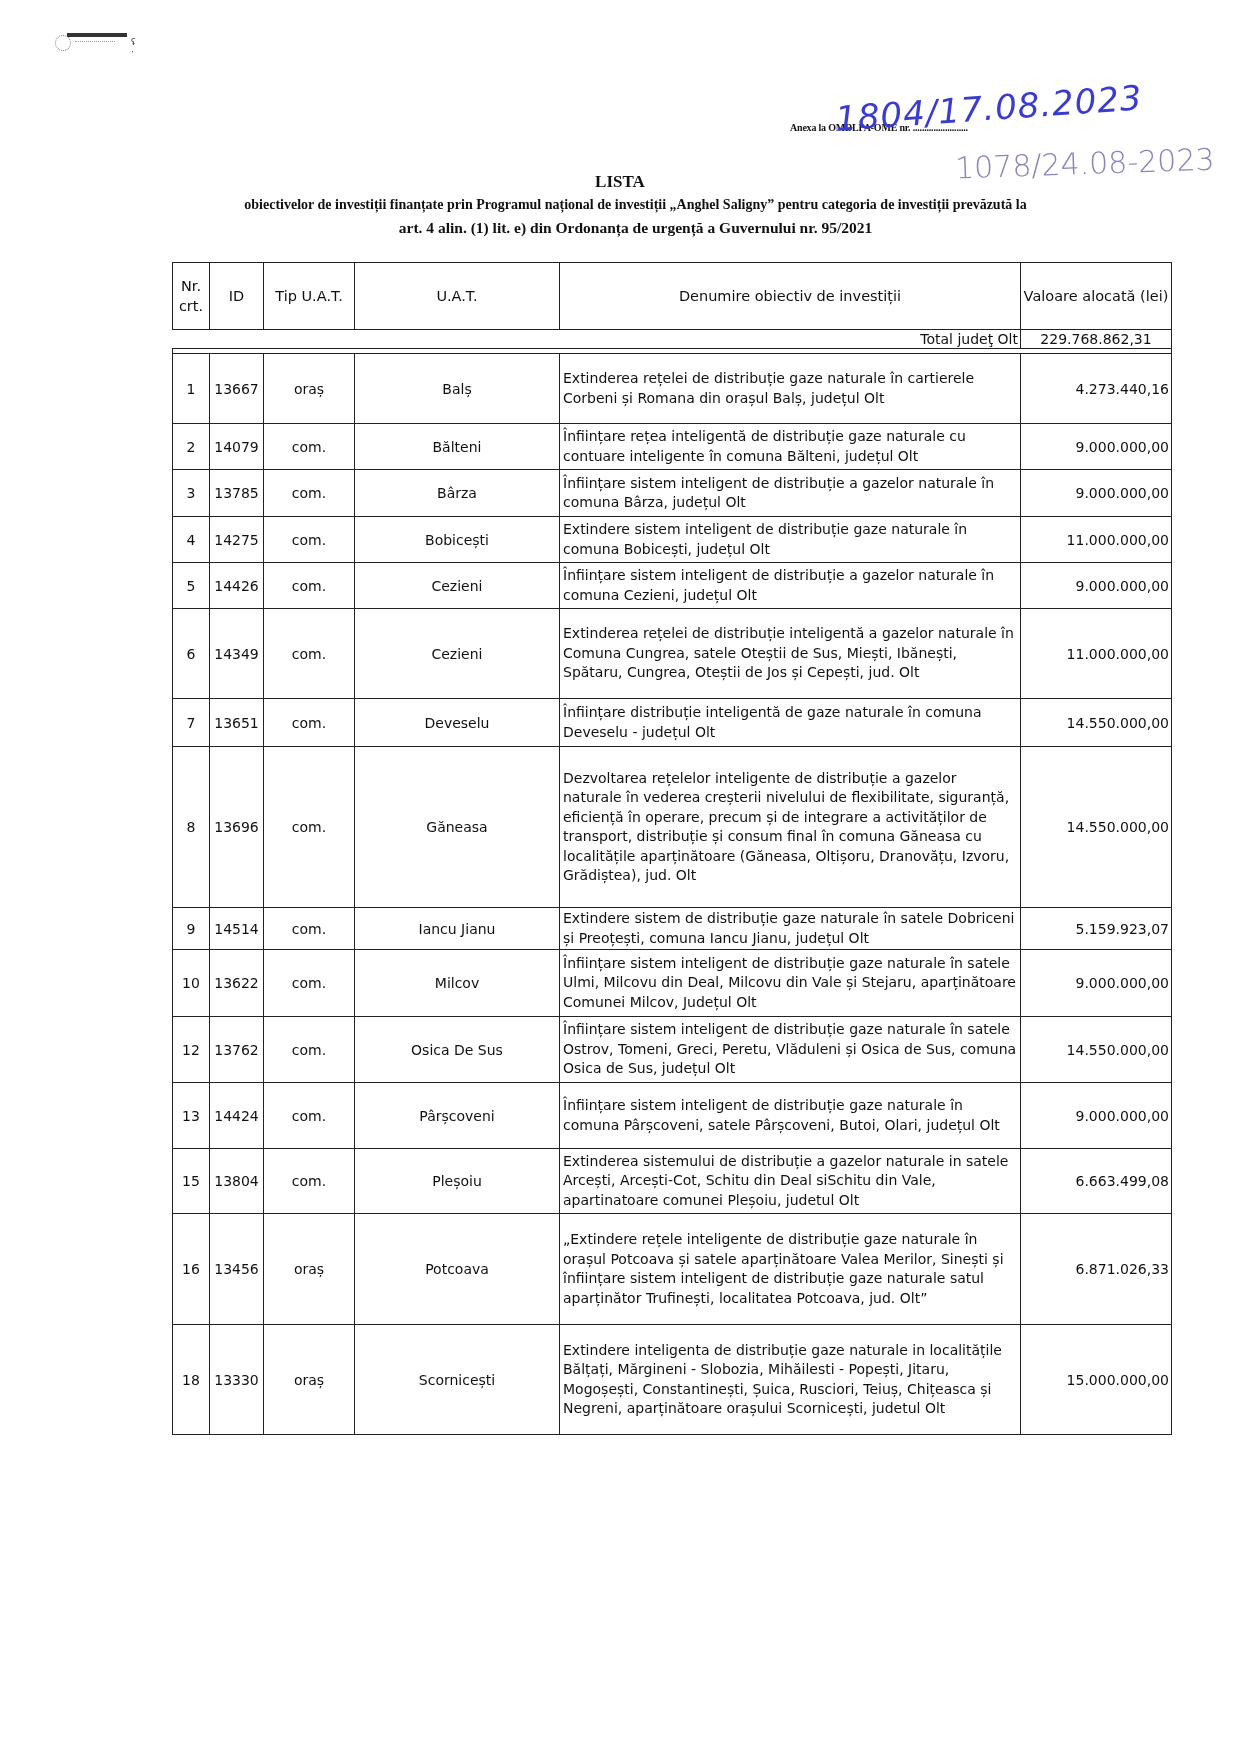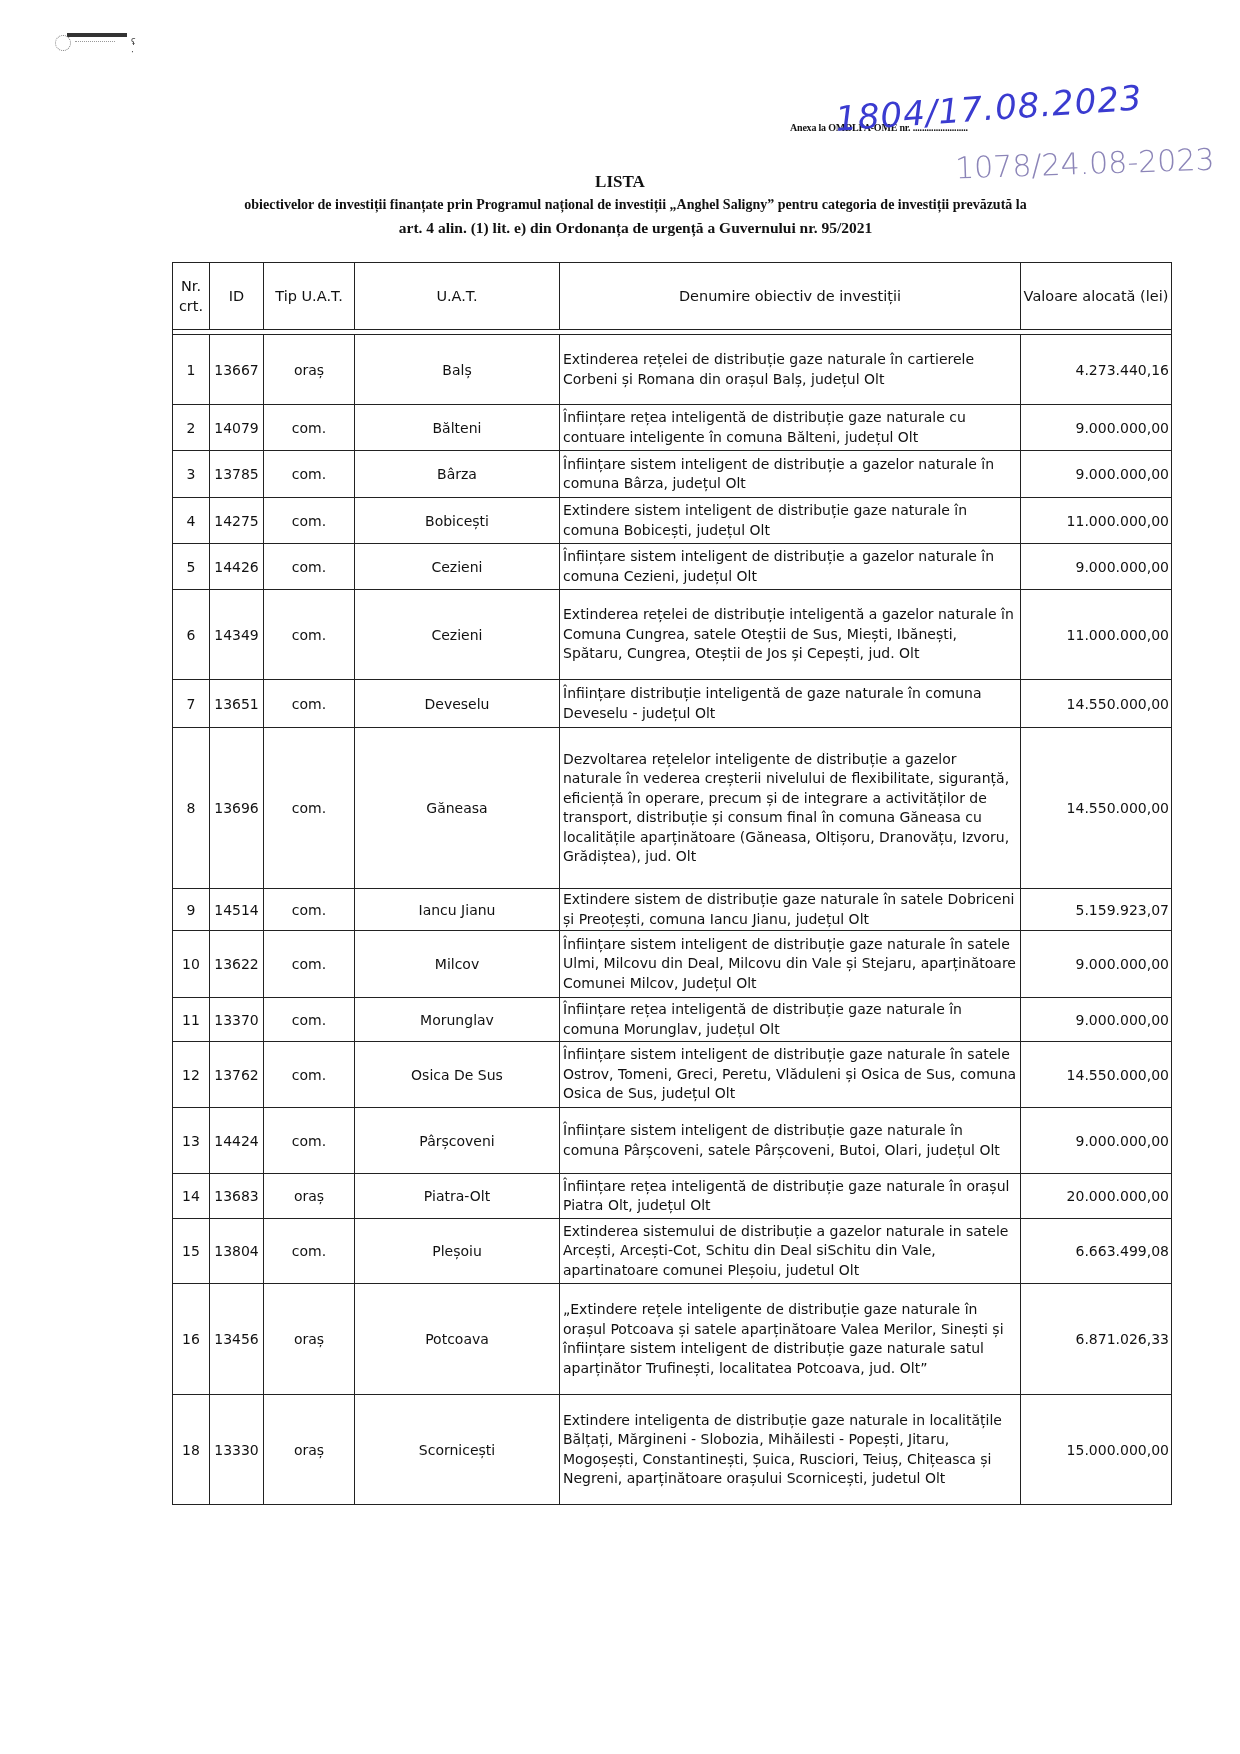--- a/index.html
+++ b/index.html
@@ -67,20 +67,24 @@
     <tr class="hdr-row">
       <th>Nr. crt.</th>
       <th>ID</th>
       <th>Tip U.A.T.</th>
       <th>U.A.T.</th>
       <th>Denumire obiectiv de investiții</th>
       <th>Valoare alocată (lei)</th>
     </tr>
   </thead>
   <tbody id="tbody">
+    <tr class="total-row">
+      <td colspan="5" style="border:none;border-right:1.6px solid #222;text-align:right;">Total judeţ Olt</td>
+      <td class="val" style="text-align:center;">229.768.862,31</td>
+    </tr>
     <tr class="spacer">
         <td colspan="6"></td>
       </tr>
   <tr style="height: 70px;">
         <td class="c-nr">1</td>
         <td class="c-id">13667</td>
         <td class="c-tip">oraș</td>
         <td class="c-uat">Balș</td>
         <td class="c-den">Extinderea rețelei de distribuție gaze naturale în cartierele Corbeni și Romana din orașul Balș, județul Olt</td>
         <td class="c-val">4.273.440,16</td>
@@ -150,51 +154,35 @@
         <td class="c-val">5.159.923,07</td>
       </tr>
       <tr style="height: 67px;">
         <td class="c-nr">10</td>
         <td class="c-id">13622</td>
         <td class="c-tip">com.</td>
         <td class="c-uat">Milcov</td>
         <td class="c-den">Înființare sistem inteligent de distribuție gaze naturale în satele Ulmi, Milcovu din Deal, Milcovu din Vale și Stejaru, aparținătoare Comunei Milcov, Județul Olt</td>
         <td class="c-val">9.000.000,00</td>
       </tr>
-      <tr style="height: 44px;">
-        <td class="c-nr">11</td>
-        <td class="c-id">13370</td>
-        <td class="c-tip">com.</td>
-        <td class="c-uat">Morunglav</td>
-        <td class="c-den">Înființare rețea inteligentă de distribuție gaze naturale în comuna Morunglav, județul Olt</td>
-        <td class="c-val">9.000.000,00</td>
-      </tr>
       <tr style="height: 66px;">
         <td class="c-nr">12</td>
         <td class="c-id">13762</td>
         <td class="c-tip">com.</td>
         <td class="c-uat">Osica De Sus</td>
         <td class="c-den">Înființare sistem inteligent de distribuție gaze naturale în satele Ostrov, Tomeni, Greci, Peretu, Vlăduleni și Osica de Sus, comuna Osica de Sus,  județul Olt</td>
         <td class="c-val">14.550.000,00</td>
       </tr>
       <tr style="height: 66px;">
         <td class="c-nr">13</td>
         <td class="c-id">14424</td>
         <td class="c-tip">com.</td>
         <td class="c-uat">Pârșcoveni</td>
         <td class="c-den">Înființare sistem  inteligent de distribuție gaze naturale în comuna Pârșcoveni,  satele  Pârșcoveni,  Butoi,  Olari, județul Olt</td>
         <td class="c-val">9.000.000,00</td>
-      </tr>
-      <tr style="height: 45px;">
-        <td class="c-nr">14</td>
-        <td class="c-id">13683</td>
-        <td class="c-tip">oraș</td>
-        <td class="c-uat">Piatra-Olt</td>
-        <td class="c-den">Înființare rețea inteligentă de distribuție gaze naturale în orașul Piatra Olt, județul Olt</td>
-        <td class="c-val">20.000.000,00</td>
       </tr>
       <tr style="height: 65px;">
         <td class="c-nr">15</td>
         <td class="c-id">13804</td>
         <td class="c-tip">com.</td>
         <td class="c-uat">Pleșoiu</td>
         <td class="c-den">Extinderea sistemului de distribuție a gazelor naturale in satele Arcești, Arcești-Cot, Schitu din Deal siSchitu din Vale, apartinatoare comunei Pleșoiu, judetul Olt</td>
         <td class="c-val">6.663.499,08</td>
       </tr>
       <tr style="height: 111px;">

